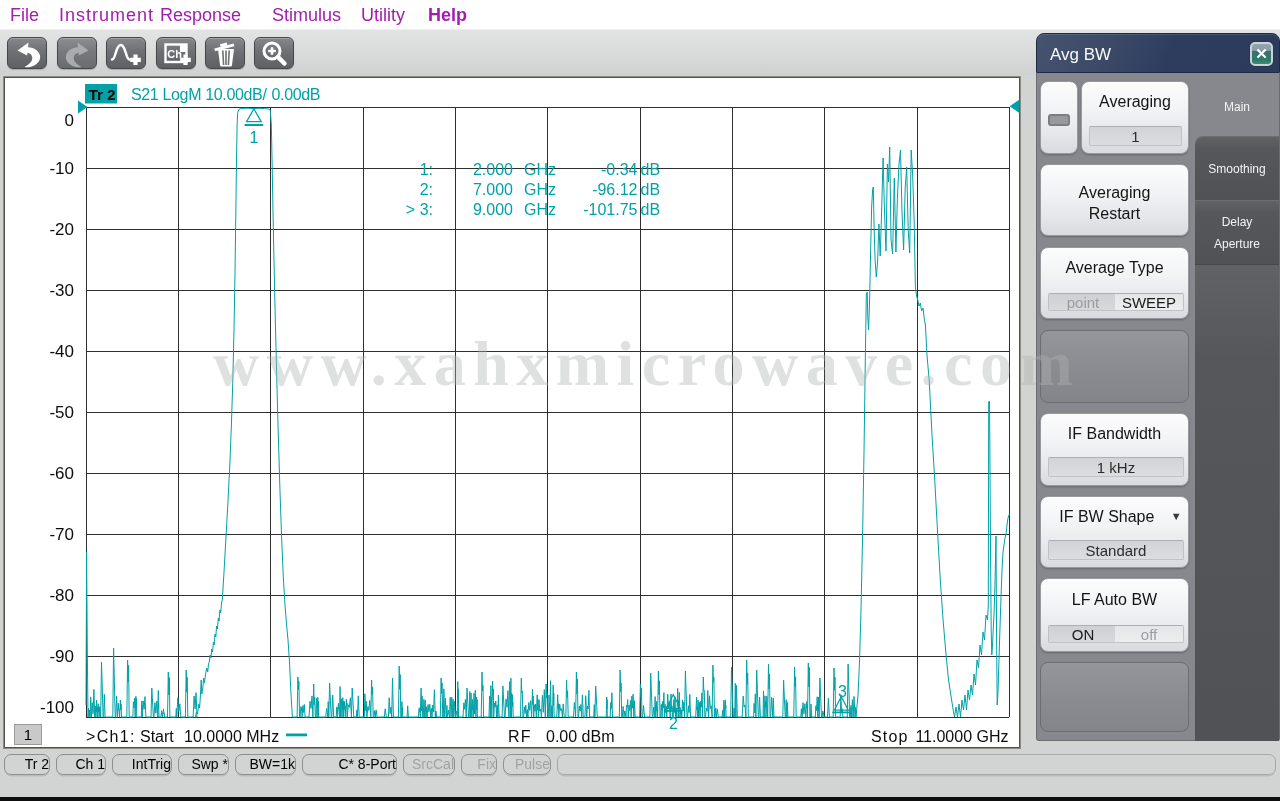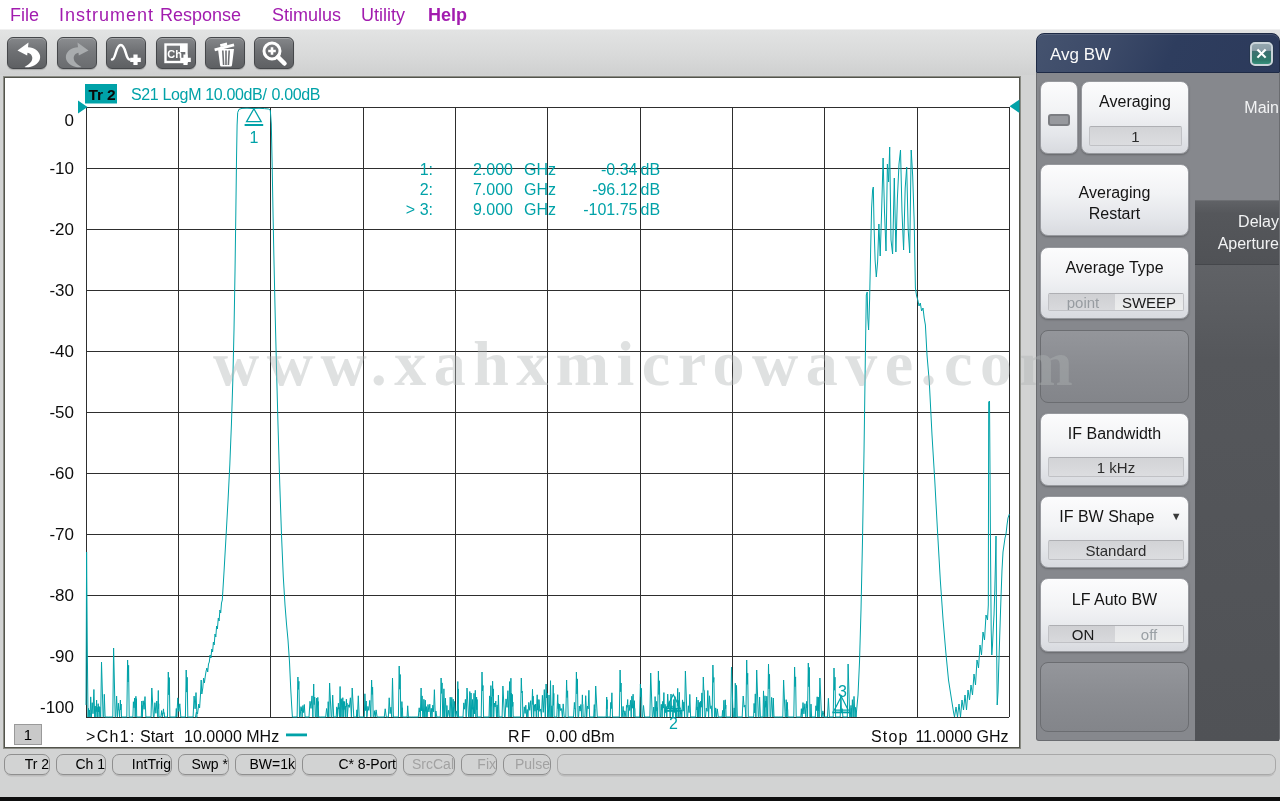--- a/index.html
+++ b/index.html
@@ -20,21 +20,21 @@
   .panel { position:absolute; left:1036px; top:33px; width:244px; height:708px; z-index:10; }
   .ptitle { position:absolute; left:0; top:0; width:244px; height:40px;
             background:linear-gradient(115deg,#45536f 0%,#3c4a68 30%,#2e3d5e 55%,#2c3a5b 100%);
             border:1px solid #1e2a45; border-radius:8px 8px 0 0; box-shadow:inset 0 1px 0 rgba(255,255,255,.12); }
   .ptitle .t { position:absolute; left:13px; top:11px; font-size:17px; color:#fafafa; }
   .pclose { position:absolute; right:7px; top:9px; width:23px; height:24px; border-radius:5px;
             background:linear-gradient(180deg,#93a6ae 0%,#8a9da7 32%,#3e6f71 36%,#2e7a6b 82%,#36907b 100%);
             border:2px solid #c9d3d9; box-shadow:0 0 0 1px #273750; color:#fff; font-size:15px; font-weight:bold; text-align:center; line-height:20px; }
   .pbody { position:absolute; left:0; top:40px; width:244px; height:668px; background:#86888d; border:1px solid #6a6c70; border-top:none; border-radius:0 0 3px 3px; }
   .tabcol { position:absolute; left:159px; top:40px; width:84px; height:668px; }
-  .tab { position:absolute; left:0; width:84px; color:#f2f3f4; font-size:16px; text-align:right; }
+  .tab { position:absolute; left:0; width:84px; color:#f2f3f4; font-size:12px; text-align:center; }
   .tabdark { background:linear-gradient(180deg,#606266 0%,#55575b 20%,#505256 100%); border-top:1px solid #6d6f73; }
   .pbtn { position:absolute; left:4px; width:149px; border-radius:8px;
           background:linear-gradient(180deg,#fcfcfd 0%,#f2f3f5 40%,#e4e6ea 75%,#d8dadf 100%);
           border:1px solid #97999e; box-shadow:0 1px 2px rgba(0,0,0,.25); color:#141414; font-size:16px; }
   .pbtn.dis { background:linear-gradient(180deg,#94969b 0%,#8a8c91 50%,#83858a 100%); border:1px solid #6b6d71; box-shadow:none; }
   .pbtn .lbl { position:absolute; left:0; width:100%; text-align:center; }
   .inset { position:absolute; left:7px; width:136px; height:20px; border-radius:2px;
            background:linear-gradient(180deg,#d2d3d6 0%,#dcdde0 100%); border:1px solid #c0c1c5; border-top:1px solid #aeafb3;
            font-size:15px; color:#2c2c2c; text-align:center; line-height:19px; }
   .seg { position:absolute; left:7px; width:136px; height:18px; border-radius:2px; border:1px solid #c0c1c5; border-top:1px solid #aeafb3; overflow:hidden; font-size:15px; line-height:18px; }
@@ -200,20 +200,21 @@
 <text x="1008.5" y="742" font-size="16" fill="#0c0c0c" text-anchor="end">11.0000 GHz</text>
 </svg>
 
 <div class="panel">
   <div class="pbody"></div>
   <div class="ptitle">
       <span class="t">Avg BW</span>
     </div>
   <div class="tabcol">
     <div class="tab" style="top:0px; height:63px; line-height:69px;">Main</div>
+    <div class="tab tabdark" style="top:63px; height:64px; line-height:64px; border-radius:8px 0 0 0;">Smoothing</div>
     <div class="tab tabdark" style="top:127px; height:64px; padding-top:10px; line-height:22px;">Delay<br>Aperture</div>
     <div class="tab tabdark" style="top:191px; height:477px; border-top:1px solid #45474b;"></div>
   </div>
 
   <div class="pbtn" style="top:48px; width:38px; height:73px; left:4px;">
       <div class="led"></div>
     </div>
   <div class="pbtn" style="top:48px; left:45px; width:108px; height:73px;">
     <div class="lbl" style="top:11px;">Averaging</div>
     <div class="inset" style="top:44px; left:7px; width:93px;">1</div>

